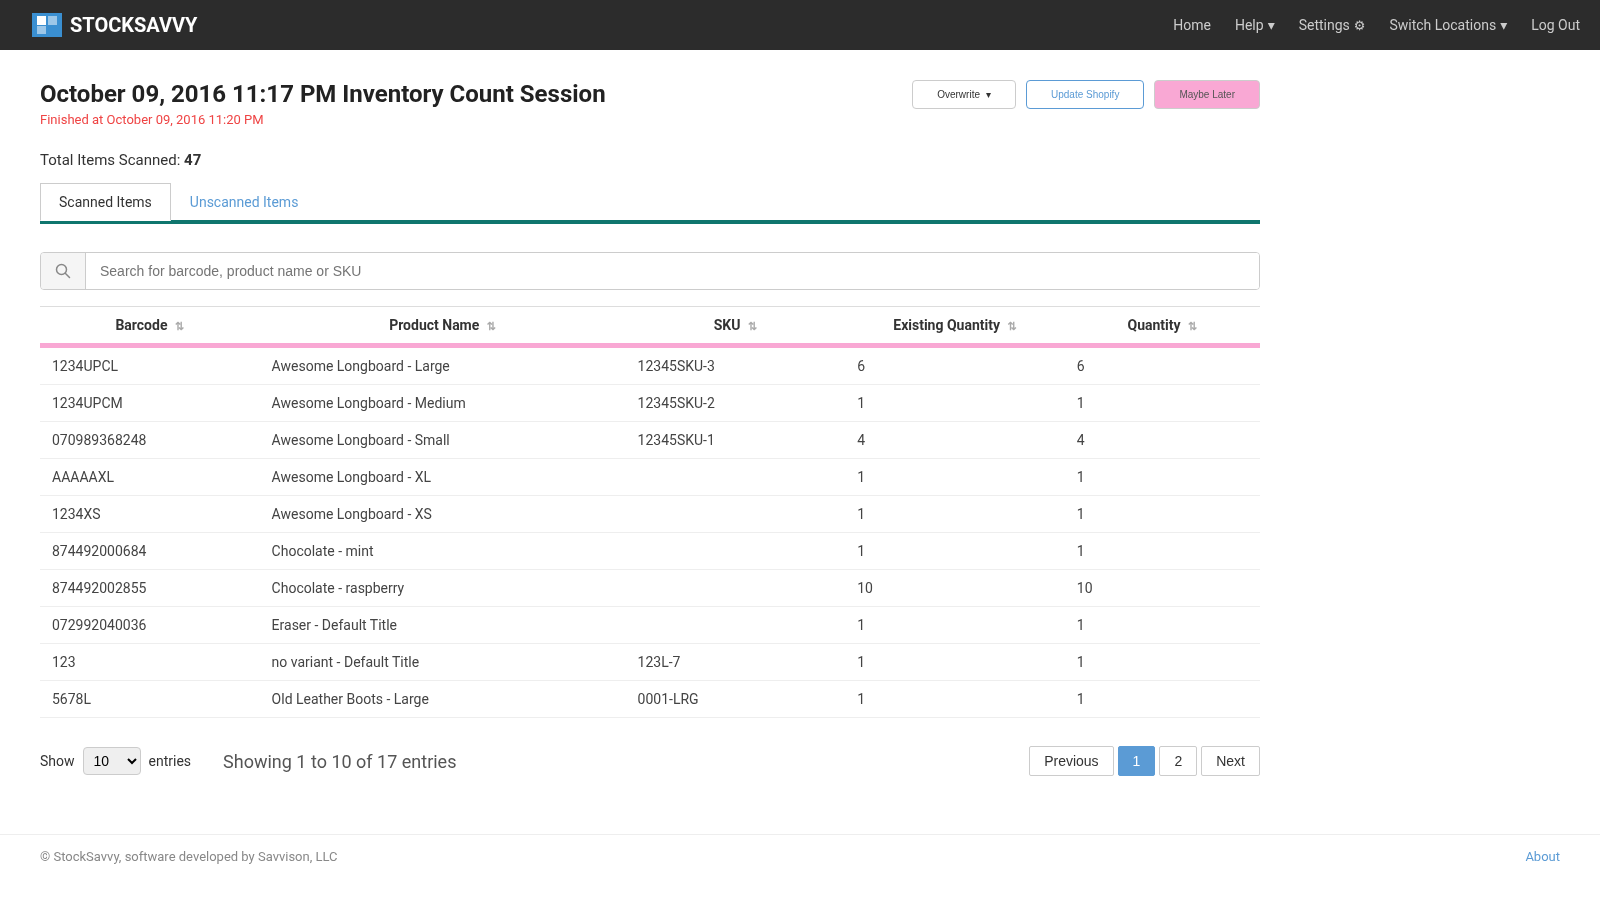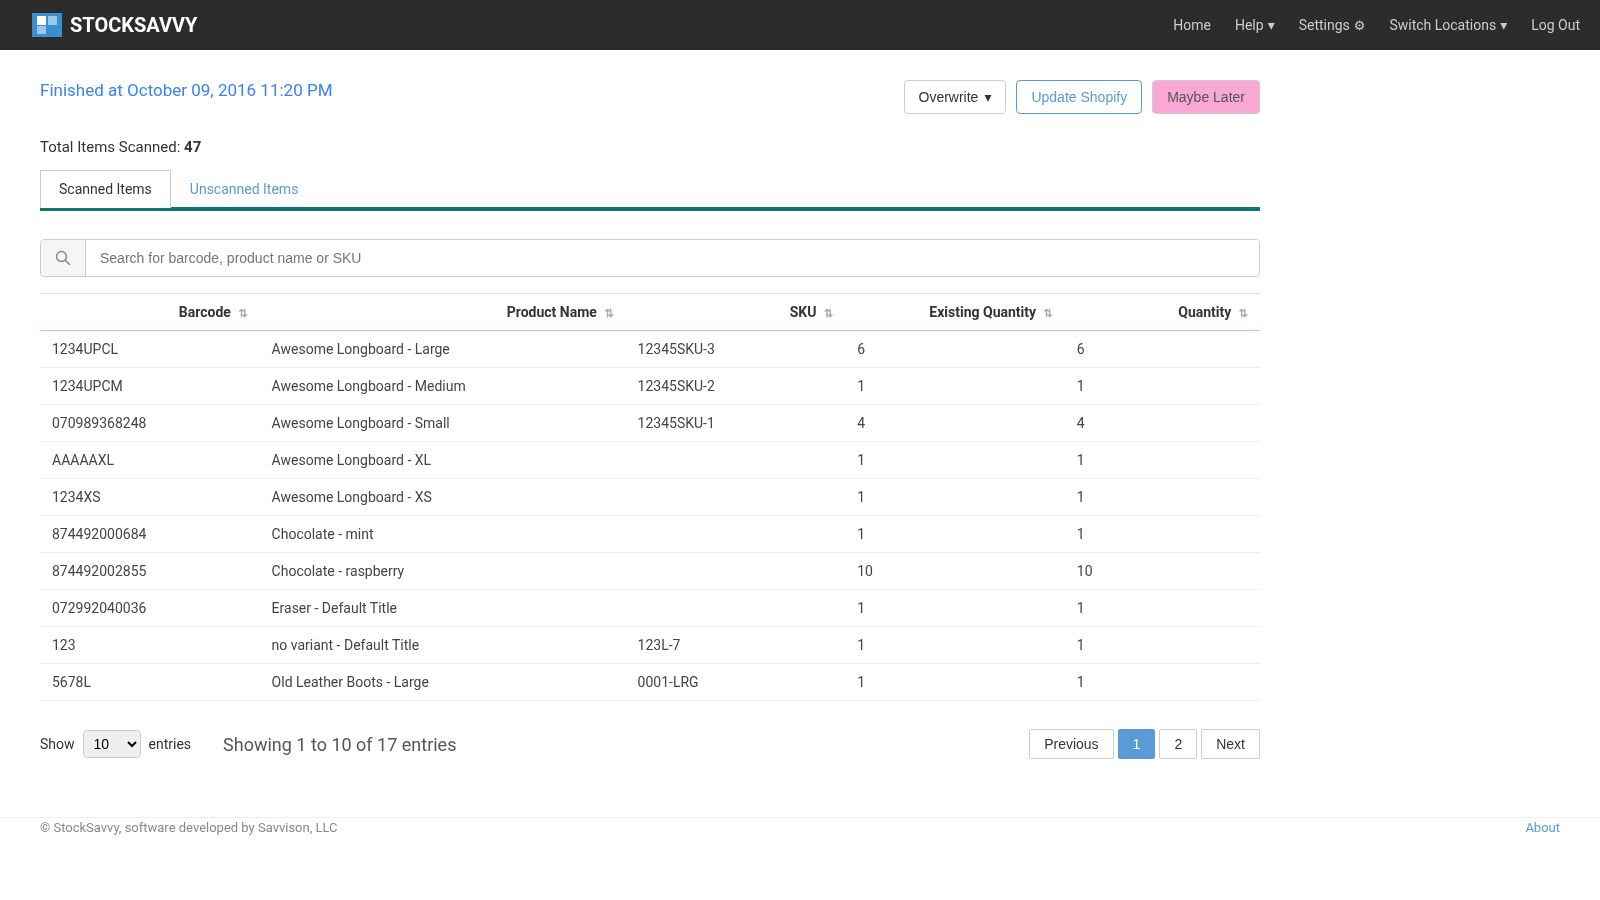--- a/index.html
+++ b/index.html
@@ -61,32 +61,32 @@
       justify-content: space-between;
       margin-bottom: 24px;
     }
     .page-title-block h1 {
       font-size: 24px;
       font-weight: bold;
       color: #222;
       margin-bottom: 4px;
     }
     .page-title-block .subtitle {
-      font-size: 17px;
-      color: #3b82f6;
+      font-size: 13px;
+      color: #ef4444;
     }
     .header-actions {
       display: flex;
       align-items: center;
       gap: 10px;
     }
     .btn {
-      padding: 8px 14px;
+      padding: 8px 24px;
       border-radius: 4px;
-      font-size: 14px;
+      font-size: 10px;
       cursor: pointer;
       border: 1px solid #ccc;
       background: #fff;
       color: #333;
     }
     .btn-overwrite {
       background: #fff;
       border: 1px solid #ccc;
       display: flex;
       align-items: center;
@@ -159,24 +159,24 @@
       color: #999;
     }
 
     
     .data-table {
       width: 100%;
       border-collapse: collapse;
       font-size: 14px;
     }
     .data-table th {
-      text-align: right;
+      text-align: center;
       padding: 10px 12px;
       border-top: 1px solid #ddd;
-      border-bottom: 1px solid #f9a8d4;
+      border-bottom: 5px solid #f9a8d4;
       background: #fff;
       font-weight: bold;
       color: #333;
       white-space: nowrap;
     }
     .data-table th .sort-icon {
       font-size: 11px;
       color: #aaa;
       margin-left: 4px;
     }
@@ -227,21 +227,21 @@
     }
     .page-btn.active {
       background: #5b9bd5;
       color: #fff;
       border-color: #5b9bd5;
     }
 
     
     .footer {
       border-top: 1px solid #eee;
-      padding: 2px 40px;
+      padding: 14px 40px;
       display: flex;
       justify-content: space-between;
       font-size: 13px;
       color: #888;
       margin-top: 20px;
     }
 
     .col-barcode { width: 18%; }
     .col-product { width: 30%; }
     .col-sku { width: 18%; }
@@ -287,20 +287,21 @@
     <li>
       <a>Log Out</a>
     </li>
   </ul>
 </nav>
 
 <div class="main-content">
 
   <div class="page-header">
     <div class="page-title-block">
+      <h1>October 09, 2016 11:17 PM Inventory Count Session</h1>
       <div class="subtitle">Finished at October 09, 2016 11:20 PM</div>
     </div>
     <div class="header-actions">
       <button class="btn btn-overwrite">
         <span>Overwrite</span>
         <span>▾</span>
       </button>
       <button class="btn btn-update-shopify">Update Shopify</button>
       <button class="btn btn-maybe-later">Maybe Later</button>
     </div>

